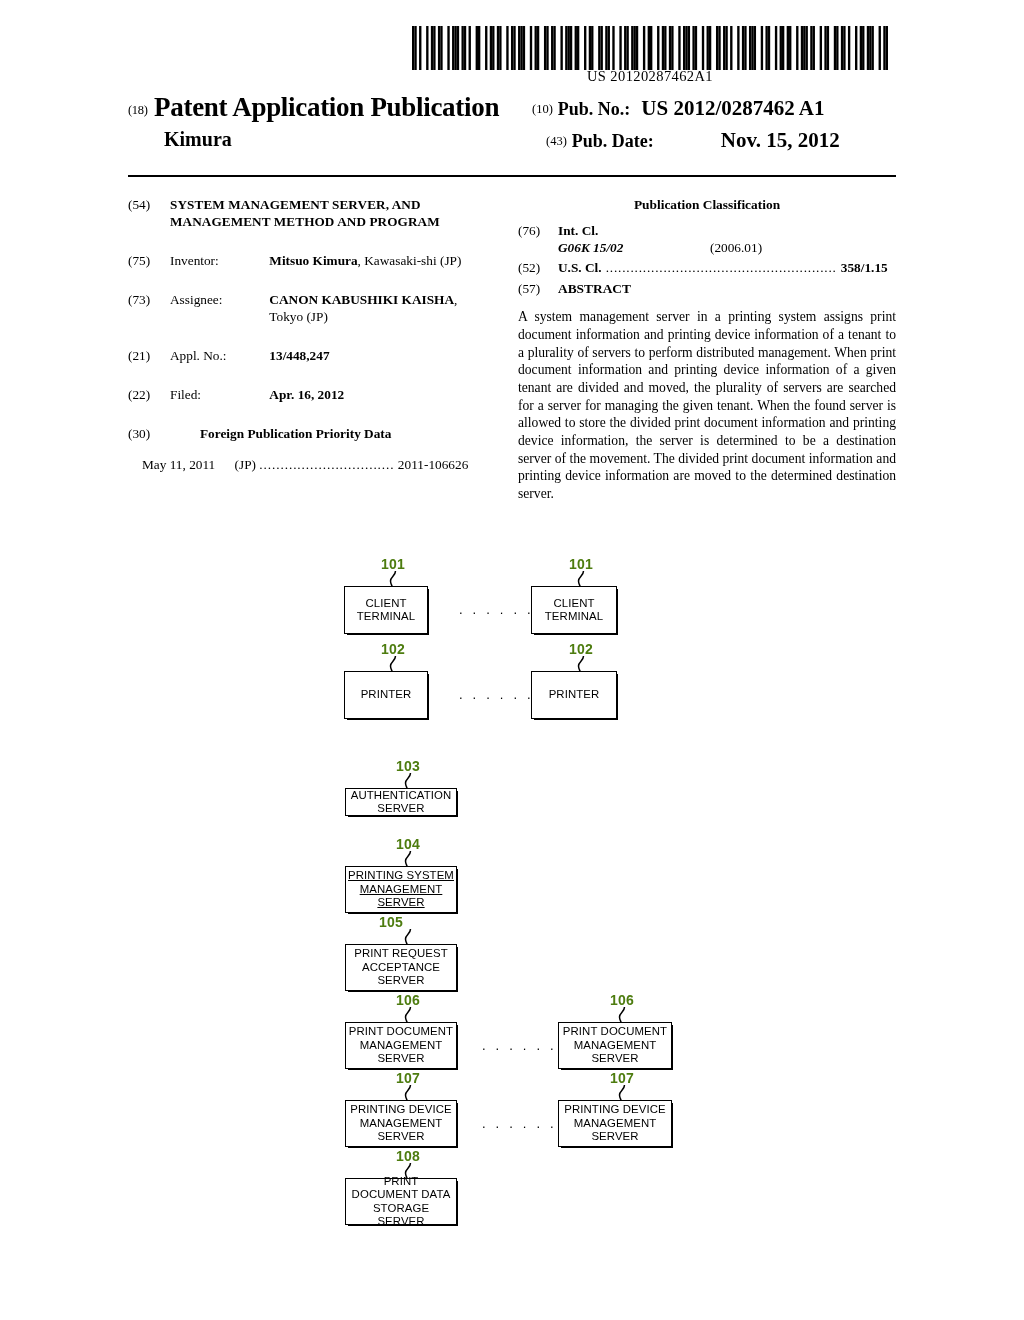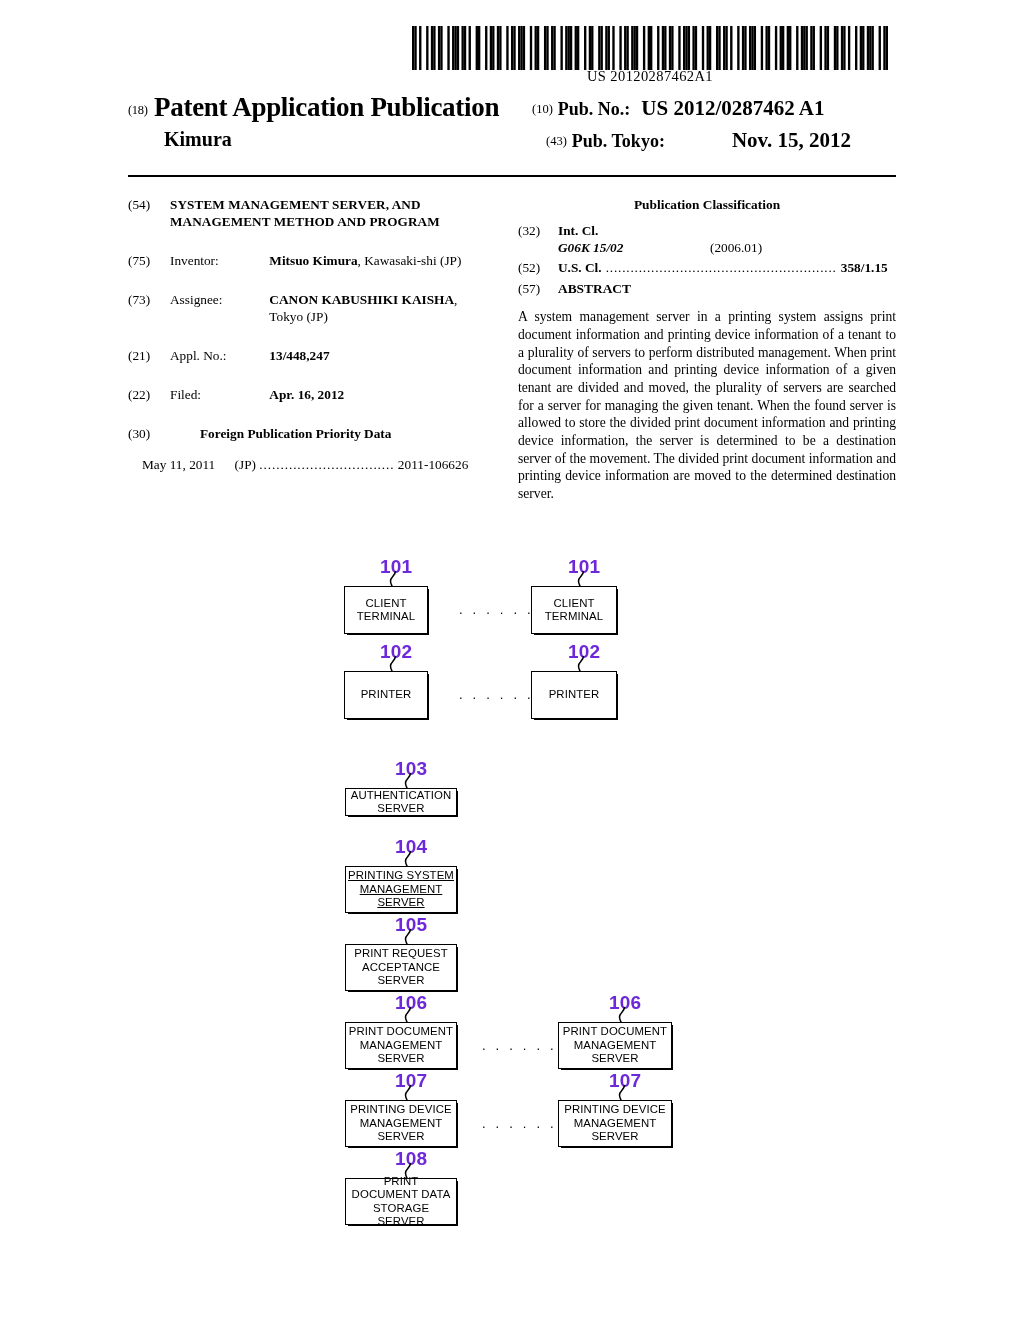--- a/index.html
+++ b/index.html
@@ -270,23 +270,23 @@
     position: absolute;
     left: 100%;
     top: 2px;
     width: 1.6px;
     height: 100%;
     background: #000;
   }
   .ref-num {
     position: absolute;
     font-family: "Liberation Sans", "DejaVu Sans", sans-serif;
-    font-size: 19px;
-    font-weight: bold;
-    color: #6d28d9;
+    font-size: 14px;
+    font-weight: bold;
+    color: #4d7c0f;
     letter-spacing: 0.2px;
   }
   .leader {
     position: absolute;
     width: 12px;
     height: 16px;
   }
   .ellipsis-dots {
     position: absolute;
     font-family: "Liberation Sans", "DejaVu Sans", sans-serif;
@@ -433,21 +433,21 @@
       <span class="kind-code">(10)</span>
       <span class="lbl">Pub. No.:</span>
       <span id="pubno-value">US 2012/0287462 A1</span>
     </div>
   </div>
 
   <div id="inventor-row">
     <div id="author-name">Kimura</div>
     <div id="pubdate-row">
       <span class="kind-code">(43)</span>
-      <span class="lbl">Pub. Tokyo:</span>
+      <span class="lbl">Pub. Date:</span>
       <span id="pubdate-value">Nov. 15, 2012</span>
     </div>
   </div>
 
 </div>
 <div id="header-rule"></div>
 
 <div id="biblio">
 
   <div id="col-left">
@@ -493,21 +493,21 @@
       <span id="priority-number">2011-106626</span>
     </div>
 
   </div>
 
   <div id="col-right">
 
     <div id="pub-class-heading">Publication Classification</div>
 
     <div class="rfield">
-      <span class="inid">(32)</span>
+      <span class="inid">(76)</span>
       <span class="bold">Int. Cl.</span><br>
       <span id="intcl-code">G06K 15/02</span><span id="intcl-version">(2006.01)</span>
     </div>
 
     <div class="rfield">
       <span class="inid">(52)</span>
       <span id="uscl-line"><span class="bold">U.S. Cl.</span><span id="uscl-dots"> ........................................................ </span><span class="bold">358/1.15</span></span>
     </div>
 
     <div class="rfield" style="margin-top:4px;">
@@ -559,21 +559,21 @@
     <div class="node" style="left: 345px; top: 866px; width: 112px; height: 47px; text-decoration: underline;">
       <span class="node-label">PRINTING SYSTEM<br>MANAGEMENT<br>SERVER</span>
     </div>
     <div class="ref-num" style="left: 395px; top: 836px; width: 26px; text-align: center;">104</div>
     <svg class="leader" viewBox="0 0 12 16" style="left: 402px; top: 851px;">
       <path d="M8.5 0 C8.5 5, 3.5 6, 3.5 10 C3.5 12.5, 4.6 14, 5.2 15.5" stroke="#000" stroke-width="1.5" fill="none"></path>
     </svg>
     <div class="node" style="left: 345px; top: 944px; width: 112px; height: 47px;">
       <span class="node-label">PRINT REQUEST<br>ACCEPTANCE<br>SERVER</span>
     </div>
-    <div class="ref-num" style="left: 395px; top: 914px; width: 26px; text-align: center;">105</div>
+    <div class="ref-num" style="left: 378px; top: 914px; width: 26px; text-align: center;">105</div>
     <svg class="leader" viewBox="0 0 12 16" style="left: 402px; top: 929px;">
       <path d="M8.5 0 C8.5 5, 3.5 6, 3.5 10 C3.5 12.5, 4.6 14, 5.2 15.5" stroke="#000" stroke-width="1.5" fill="none"></path>
     </svg>
     <div class="node" style="left: 345px; top: 1022px; width: 112px; height: 47px;">
       <span class="node-label">PRINT DOCUMENT<br>MANAGEMENT<br>SERVER</span>
     </div>
     <div class="ref-num" style="left: 395px; top: 992px; width: 26px; text-align: center;">106</div>
     <svg class="leader" viewBox="0 0 12 16" style="left: 402px; top: 1007px;">
       <path d="M8.5 0 C8.5 5, 3.5 6, 3.5 10 C3.5 12.5, 4.6 14, 5.2 15.5" stroke="#000" stroke-width="1.5" fill="none"></path>
     </svg>

